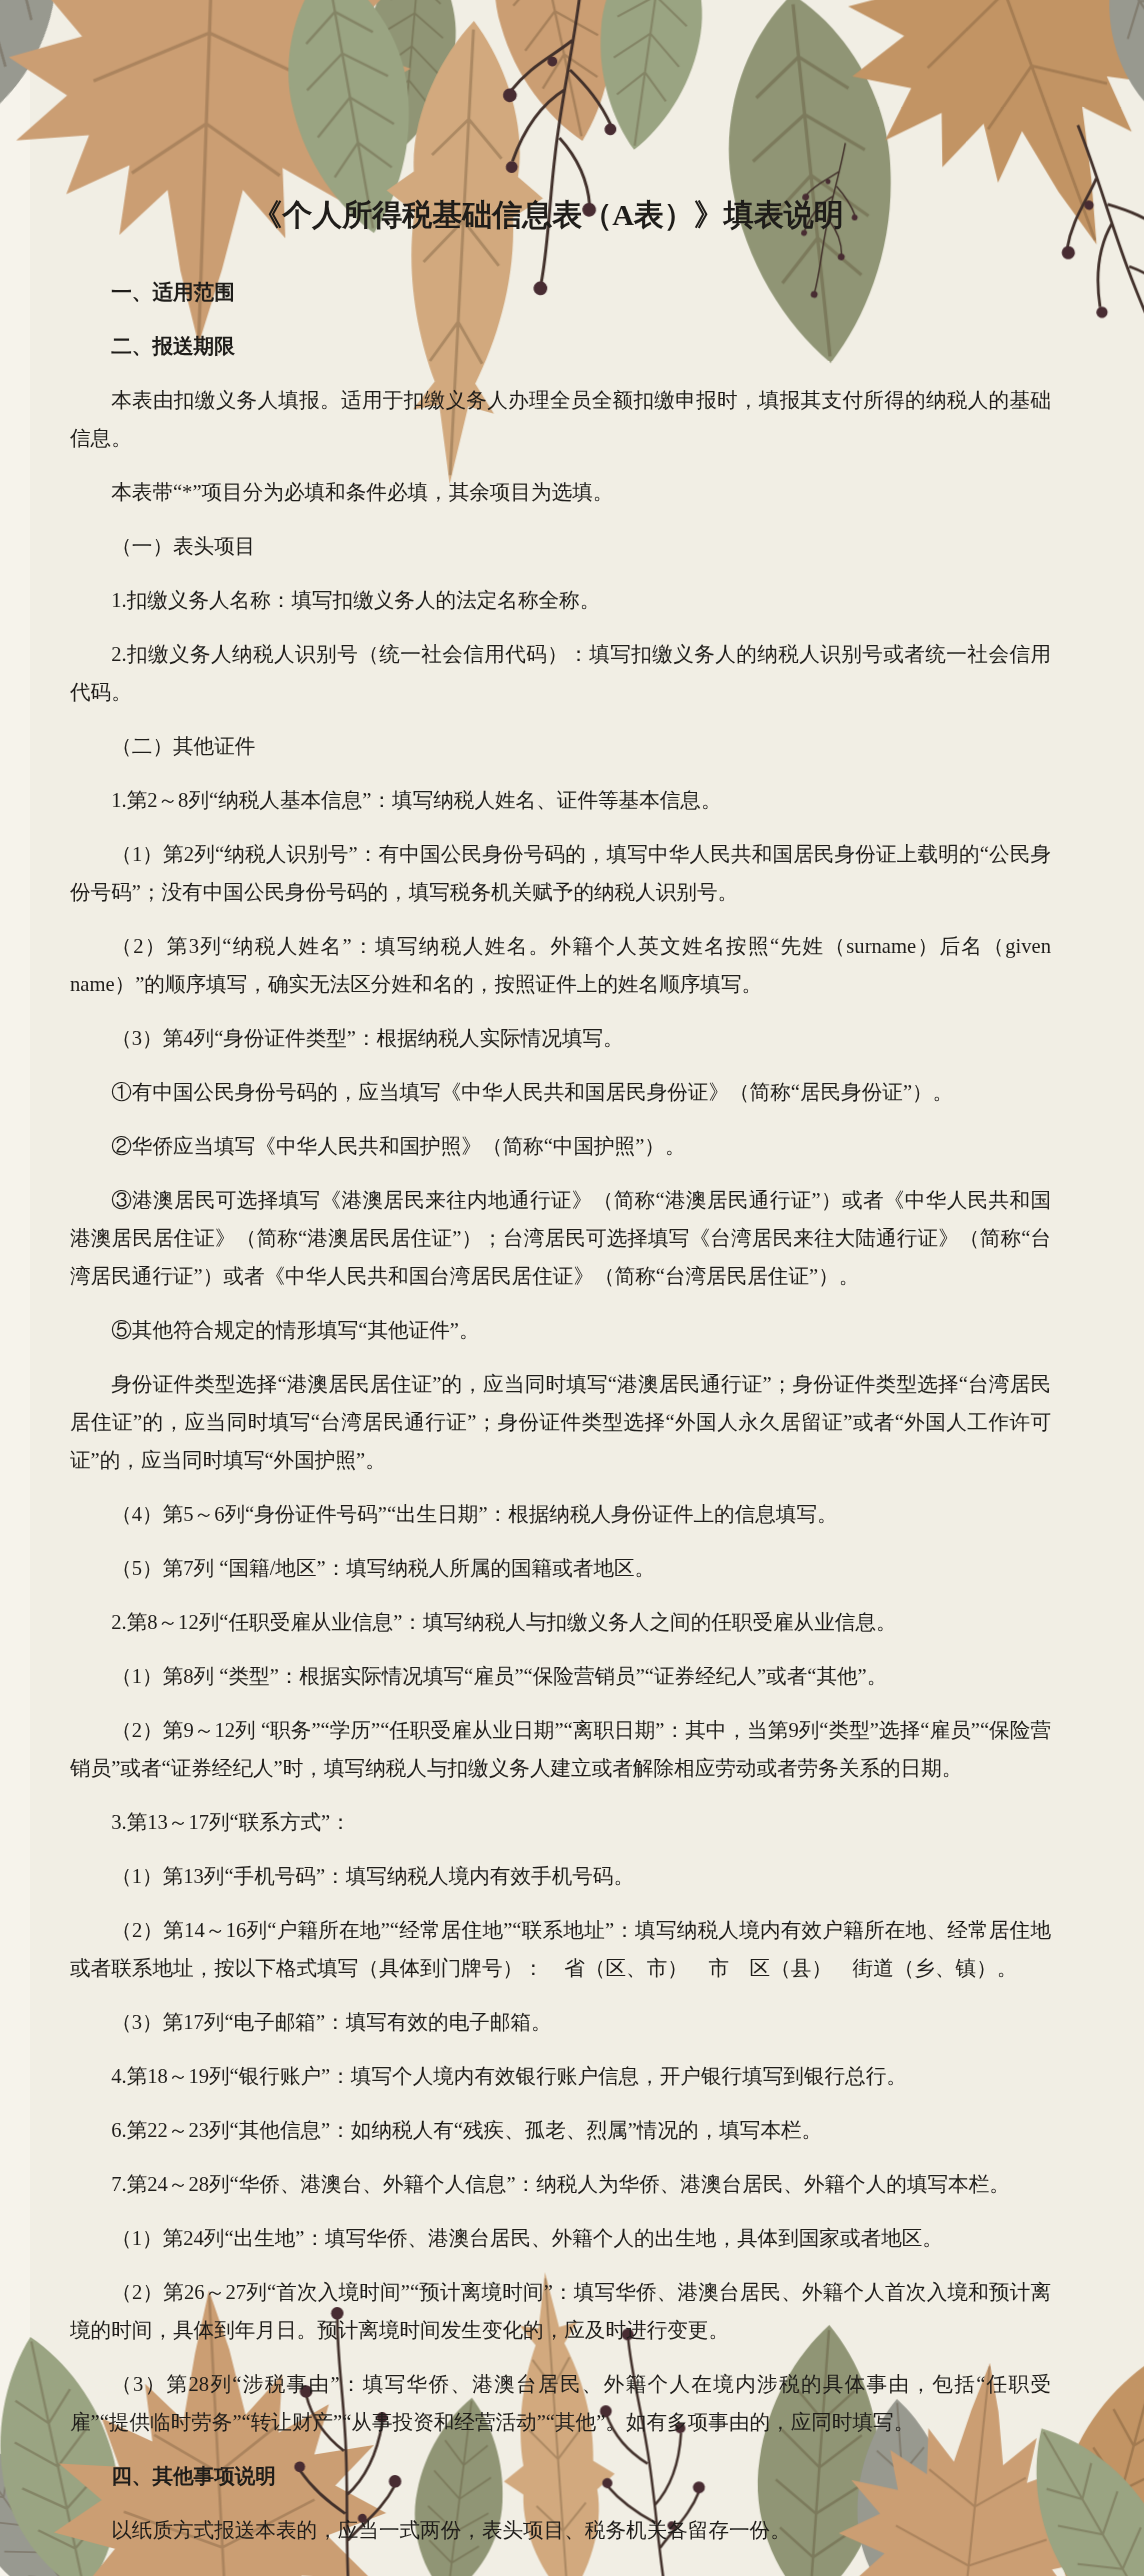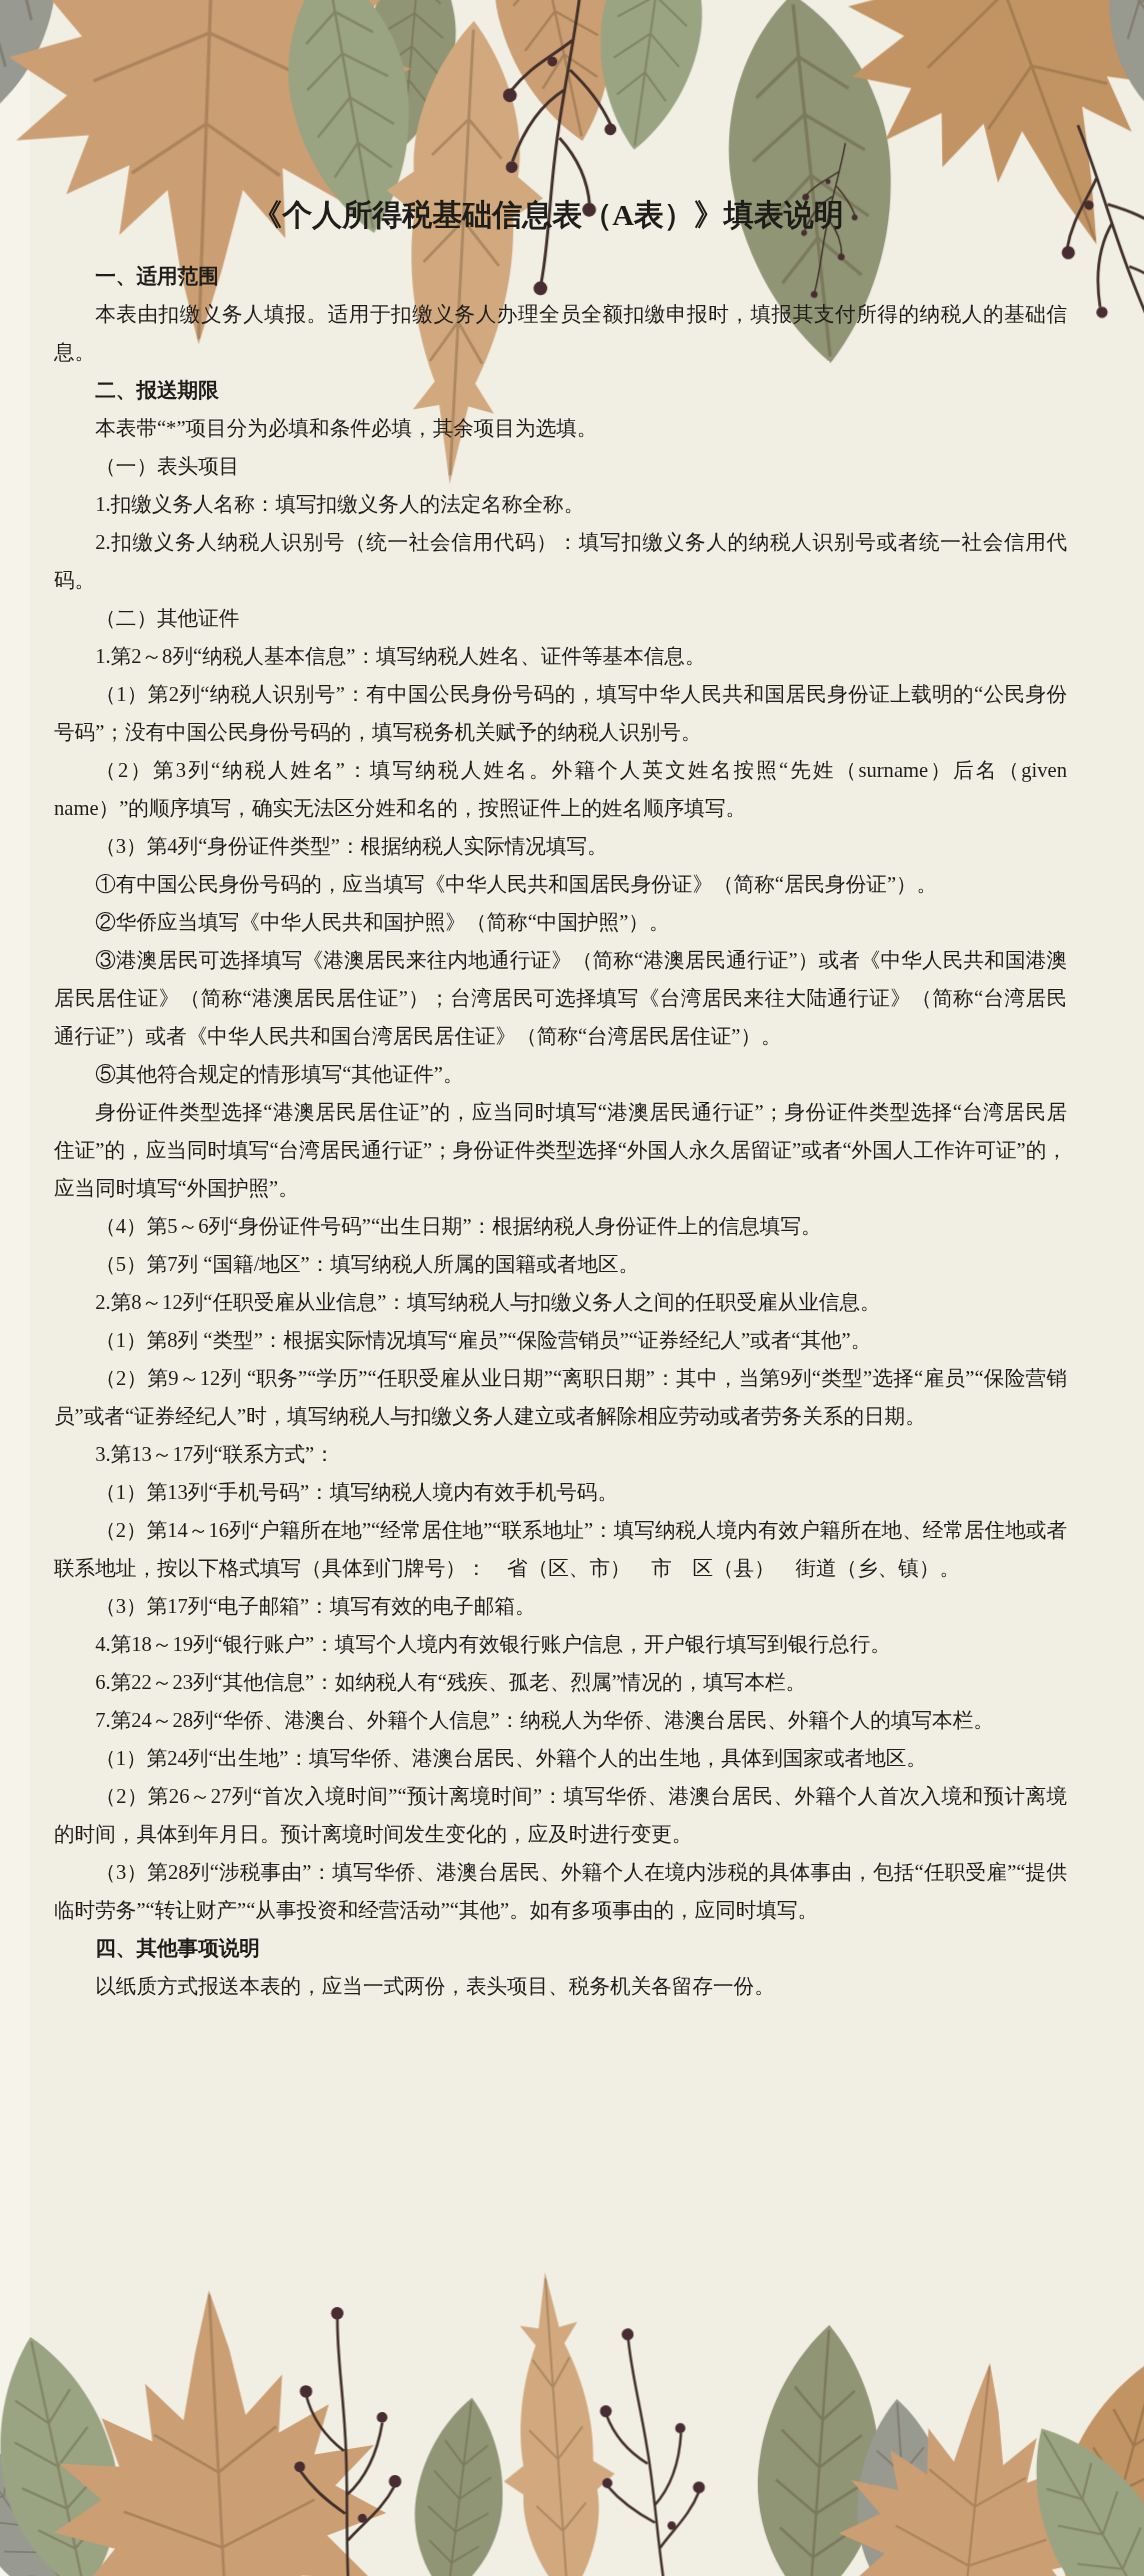--- a/index.html
+++ b/index.html
@@ -19,21 +19,21 @@
   }
   .title{
     position:absolute;top:196px;left:0;width:1096px;margin:0;
     text-align:center;font-size:30px;line-height:38px;font-weight:bold;
     z-index:2;
   }
   .doc-body{
     position:absolute;top:257px;left:54px;width:1013px;z-index:2;
   }
   .para{
-    margin:0;text-indent:2em;text-align:justify;
+    margin:16px;text-indent:2em;text-align:justify;
     font-size:20.6px;line-height:38px;
   }
   .para.h{font-weight:bold;}
   
   .c-tan{fill:var(--tan,#c99a6e);}
   .c-tan2{fill:var(--tan2,#d0a67a);}
   .c-tan3{fill:var(--tan3,#c0905f);}
   .c-green{fill:var(--green,#8b9170);}
   .c-green2{fill:var(--green2,#96a07e);}
   .c-sage{fill:var(--sage,#7b8360);}
@@ -102,22 +102,22 @@
       <use href="#leaf-maple" class="c-tan" transform="translate(1075,2925) rotate(186) scale(0.95)"></use>
       <use href="#leaf-oval" class="c-tan3" transform="translate(1215,2930) rotate(195) scale(1.35)"></use>
       <use href="#leaf-oval" class="c-green2" transform="translate(1300,2950) rotate(150) scale(1.2)"></use>
     </g>
   </svg>
 
   <h1 class="title">《个人所得税基础信息表（A表）》填表说明</h1>
 
   <div class="doc-body">
       <p class="para h">一、适用范围</p>
+      <p class="para h">二、报送期限</p>
       <p class="para p">本表由扣缴义务人填报。适用于扣缴义务人办理全员全额扣缴申报时，填报其支付所得的纳税人的基础信息。</p>
-      <p class="para h">二、报送期限</p>
       <p class="para p">本表带“*”项目分为必填和条件必填，其余项目为选填。</p>
       <p class="para p">（一）表头项目</p>
       <p class="para p">1.扣缴义务人名称：填写扣缴义务人的法定名称全称。</p>
       <p class="para p">2.扣缴义务人纳税人识别号（统一社会信用代码）：填写扣缴义务人的纳税人识别号或者统一社会信用代码。</p>
       <p class="para p">（二）其他证件</p>
       <p class="para p">1.第2～8列“纳税人基本信息”：填写纳税人姓名、证件等基本信息。</p>
       <p class="para p">（1）第2列“纳税人识别号”：有中国公民身份号码的，填写中华人民共和国居民身份证上载明的“公民身份号码”；没有中国公民身份号码的，填写税务机关赋予的纳税人识别号。</p>
       <p class="para p">（2）第3列“纳税人姓名”：填写纳税人姓名。外籍个人英文姓名按照“先姓（surname）后名（given name）”的顺序填写，确实无法区分姓和名的，按照证件上的姓名顺序填写。</p>
       <p class="para p">（3）第4列“身份证件类型”：根据纳税人实际情况填写。</p>
       <p class="para p">①有中国公民身份号码的，应当填写《中华人民共和国居民身份证》（简称“居民身份证”）。</p>

